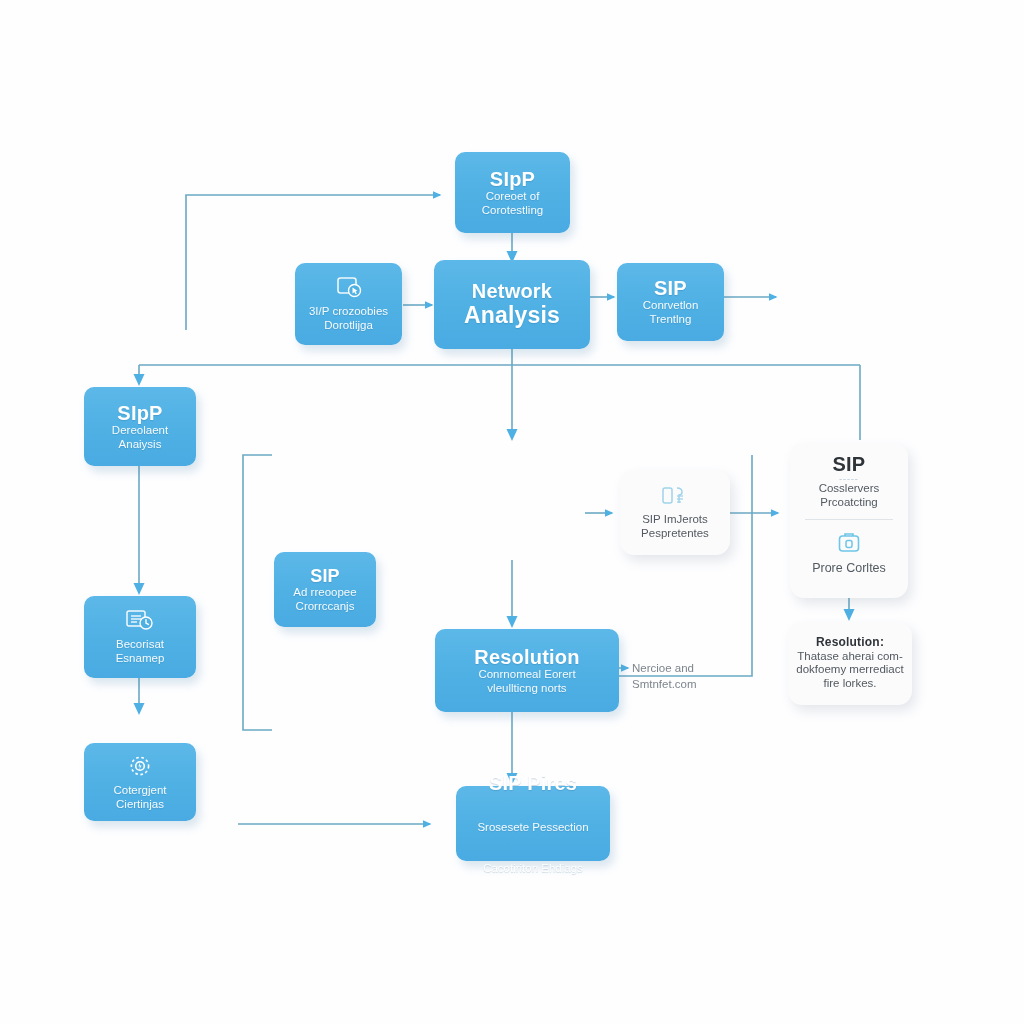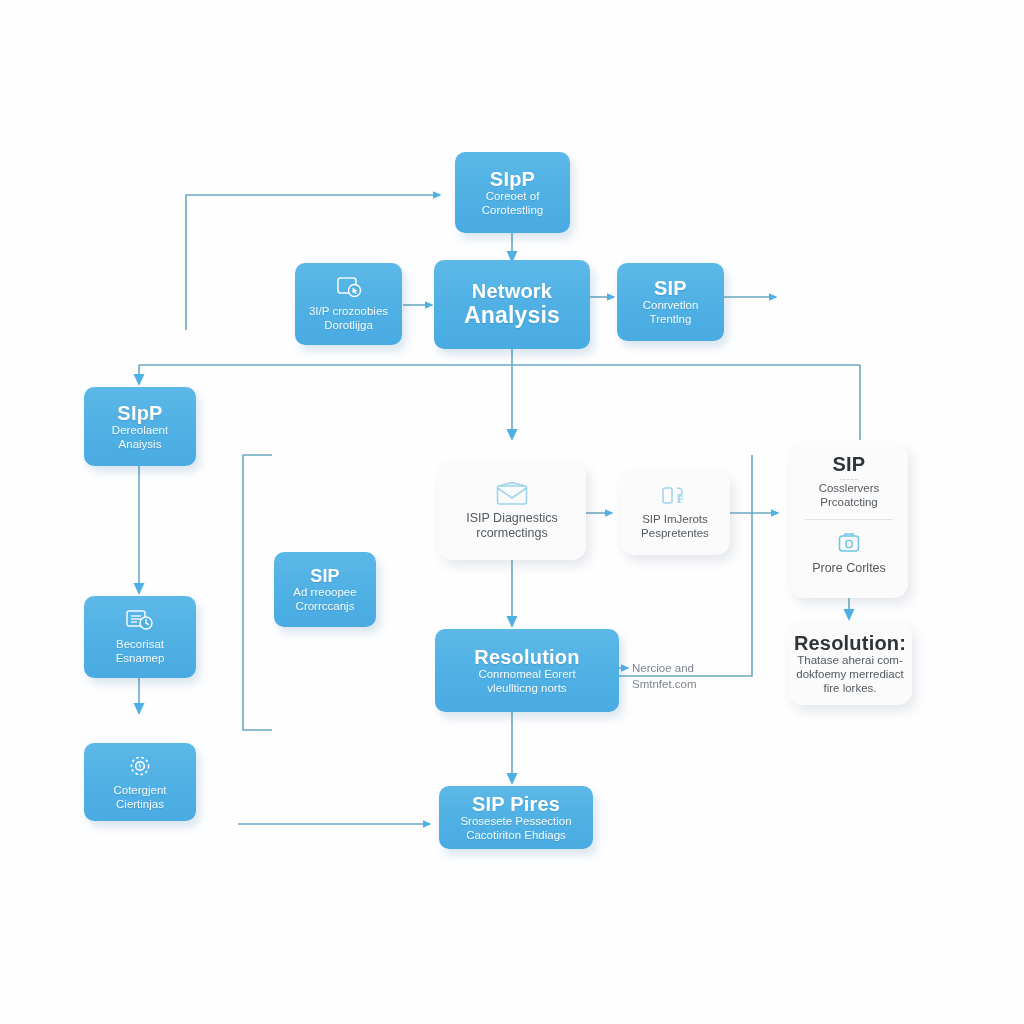--- a/index.html
+++ b/index.html
@@ -234,31 +234,20 @@
     <div class="sub">Cotergjent</div>
     <div class="sub">Ciertinjas</div>
   </div>
 
   <div class="node blue" style="left:274px; top:552px; width:102px; height:75px;">
     <div class="title" style="font-size:18px;">SIP</div>
     <div class="sub">Ad rreoopee</div>
     <div class="sub">Crorrccanjs</div>
   </div>
 
-  <div class="node card" style="left:438px; top:461px; width:148px; height:99px;">
-    <span class="icon">
-      <svg width="34" height="25" viewBox="0 0 34 25">
-        <rect x="2.5" y="5" width="29" height="18" rx="2" fill="none" stroke="#9fd4ea" stroke-width="1.6"></rect>
-        <path d="M2.5,7 L17,17 L31.5,7" fill="none" stroke="#9fd4ea" stroke-width="1.6"></path>
-        <path d="M3.5,5 L17,1.6 L30.5,5" fill="none" stroke="#9fd4ea" stroke-width="1.6"></path>
-      </svg>
-    </span>
-    <div class="sub" style="font-size:12.5px;">ISIP Diagnestics</div>
-    <div class="sub" style="font-size:12.5px;">rcormectings</div>
-  </div>
 
   <div class="node card" style="left:620px; top:470px; width:110px; height:85px;">
     <span class="icon">
       <svg width="30" height="24" viewBox="0 0 30 24">
         <rect x="3" y="4" width="9" height="15" rx="2" fill="none" stroke="#9fd4ea" stroke-width="1.5"></rect>
         <path d="M17,4 q5,0 5,4 q0,3 -3,3 l0,8" fill="none" stroke="#9fd4ea" stroke-width="1.5"></path>
         <line x1="17" y1="12" x2="23" y2="12" stroke="#9fd4ea" stroke-width="1.3"></line>
         <line x1="17" y1="15" x2="23" y2="15" stroke="#9fd4ea" stroke-width="1.3"></line>
         <line x1="17" y1="18" x2="21" y2="18" stroke="#9fd4ea" stroke-width="1.3"></line>
       </svg>
@@ -287,27 +276,27 @@
     </div>
   </div>
 
   <div class="node blue" style="left:435px; top:629px; width:184px; height:83px;">
     <div class="title">Resolution</div>
     <div class="sub">Conrnomeal Eorert</div>
     <div class="sub">vleullticng norts</div>
   </div>
 
   <div class="node card" style="left:788px; top:622px; width:124px; height:83px;">
-    <div class="title" style="font-size:20px;">Resolution:</div>
+    <div class="title" style="font-size:12px;">Resolution:</div>
     <div class="sub">Thatase aherai com-</div>
     <div class="sub">dokfoemy merrediact</div>
     <div class="sub">fire lorkes.</div>
   </div>
 
-  <div class="node blue" style="left:439px; top:786px; width:154px; height:63px;">
+  <div class="node blue" style="left:456px; top:786px; width:154px; height:75px;gap:27px;">
     <div class="title">SIP Pires</div>
     <div class="sub">Srosesete Pessection</div>
     <div class="sub">Cacotiriton Ehdiags</div>
   </div>
 
   <div class="annot" style="left:632px; top:645px; width:120px;">
     <div>Nercioe and</div>
     <div>Smtnfet.com</div>
   </div>
 

